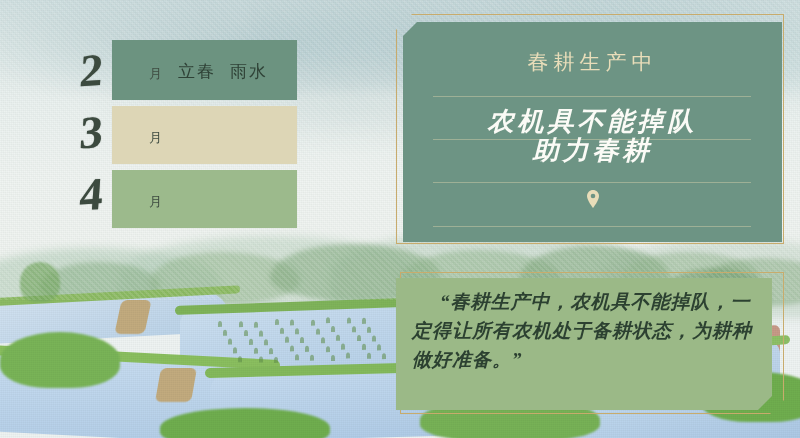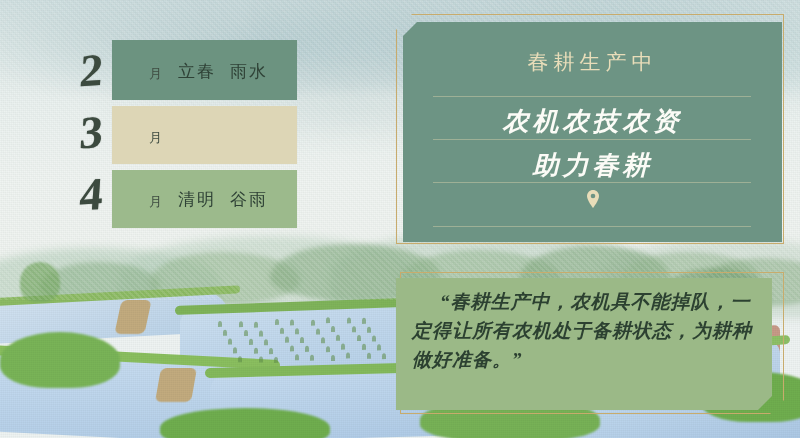--- a/index.html
+++ b/index.html
@@ -195,21 +195,21 @@
   .hd1{top:74px;}
   .hd2{top:117px;}
   .hd3{top:160px;}
   .hd4{top:204px;}
   .hero-line{
     position:absolute;left:0;right:0;text-align:center;color:#fbfbf6;
     font-family:"Liberation Serif","DejaVu Serif",serif;
     font-size:26px;letter-spacing:4px;font-style:italic;font-weight:700;
   }
   .hl1{top:82px;}
-  .hl2{top:126px;font-style:italic;}
+  .hl2{top:111px;font-style:italic;}
   .hero-loc{
     position:absolute;left:0;right:0;top:168px;
     display:flex;align-items:center;justify-content:center;gap:8px;
     color:#e8ddb9;font-size:14px;letter-spacing:1px;
     font-family:"Liberation Sans","DejaVu Sans",sans-serif;
   }
   .pin{width:14px;height:18px;flex:none;}
 
   
   .quote-wrap{position:absolute;left:396px;top:272px;width:386px;height:142px;}
@@ -351,32 +351,29 @@
     <div class="cal-row row2">
       <div class="bar" style="background: rgb(221, 214, 182);"></div>
       <div class="cal-num">3</div>
       <div class="cal-yue">月</div>
     </div>
 
     <div class="cal-row row3">
       <div class="bar" style="background: rgb(156, 186, 140);"></div>
       <div class="cal-num">4</div>
       <div class="cal-yue">月</div>
-      <div class="cal-terms">
-        <span>清明</span><span class="t2sp">谷雨</span>
-      </div>
     </div>
   </div>
 
   <div class="hero-wrap">
     <div class="hero-gold"></div>
     <div class="hero">
       <div class="hero-title">春耕生产中</div>
       <div class="hero-div hd1"></div>
-      <div class="hero-line hl1">农机农技农资</div>
+      <div class="hero-line hl1">农机具不能掉队</div>
       <div class="hero-div hd2"></div>
       <div class="hero-line hl2">助力春耕</div>
       <div class="hero-div hd3"></div>
       <div class="hero-loc">
         <svg class="pin" viewBox="0 0 14 18">
           <path d="M7 0C3.7 0 1 2.7 1 6c0 4.4 6 12 6 12s6-7.6 6-12c0-3.3-2.7-6-6-6z" fill="#e8ddb9"></path>
           <circle cx="7" cy="6" r="2.3" fill="#6d9484"></circle>
         </svg>
       </div>
       <div class="hero-div hd4"></div>

